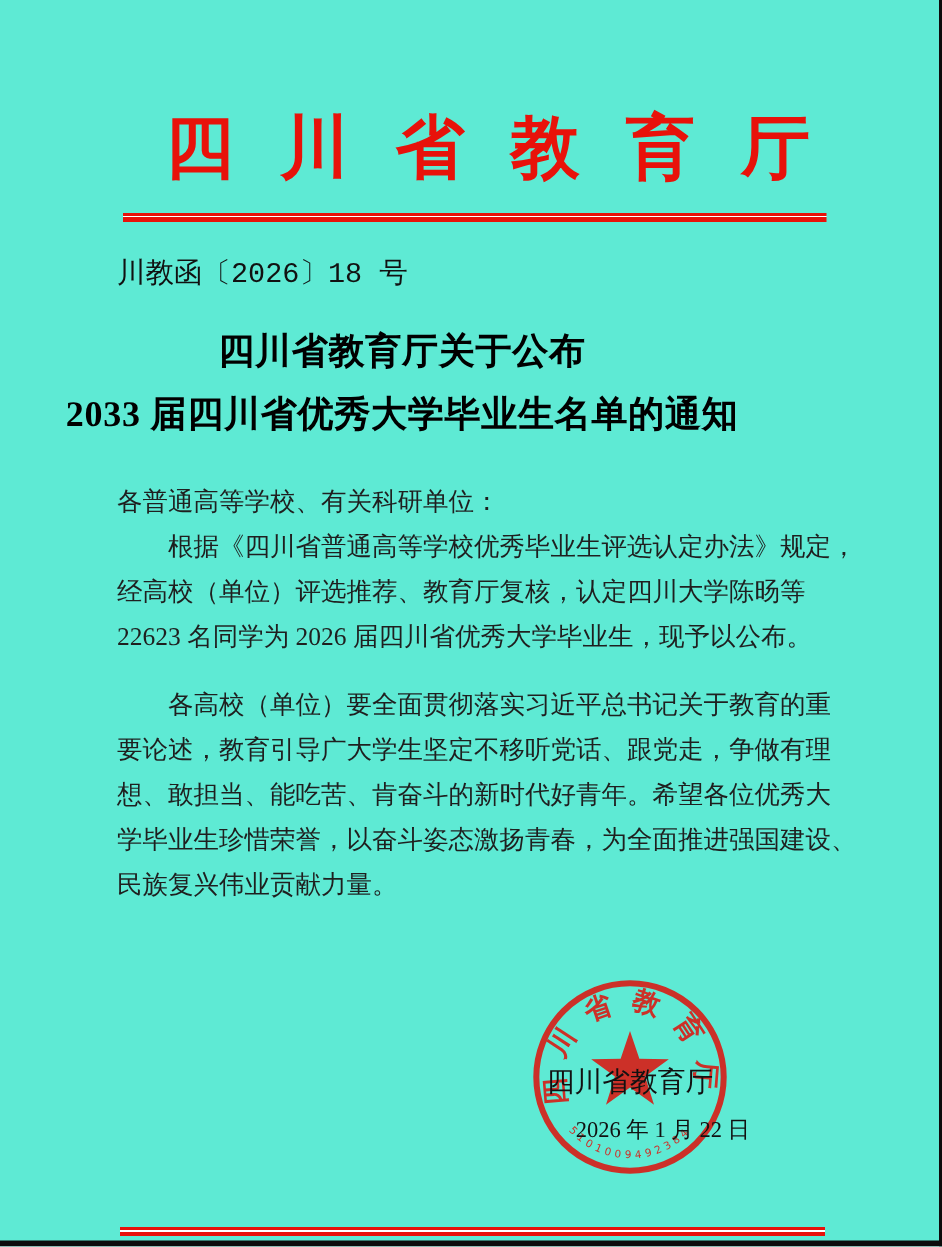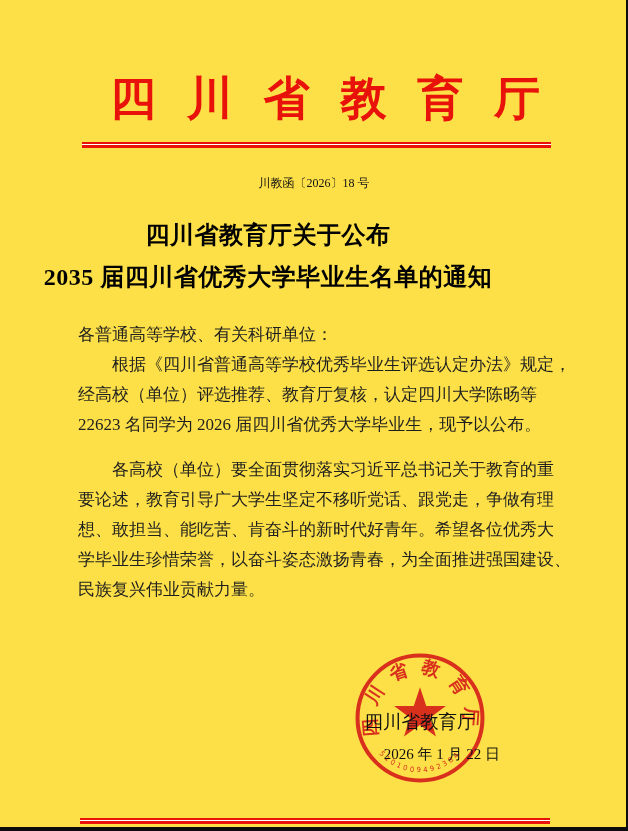--- a/index.html
+++ b/index.html
@@ -1,19 +1,19 @@
 <!DOCTYPE html>
 <html><head>
 <meta charset="utf-8">
 <style>
   html,body{margin:0;padding:0;background:#ffffff;}
   .page{
     position:relative;
     width:628px;height:831px;
-    background:#fde047;
+    background:#5eead4;
     box-sizing:border-box;
     border-right:2px solid #0c0c0c;
     border-bottom:4px solid #0c0c0c;
     overflow:hidden;
     font-family:"Liberation Serif","DejaVu Serif",serif;
     color:#1b1b1b;
   }
   .header-title{
     position:absolute;top:68px;left:110px;width:430px;
     font-size:46px;font-weight:bold;line-height:62px;
@@ -21,21 +21,21 @@
     text-align:justify;
     text-align-last:justify;
     white-space:nowrap;
   }
   .red-rule{
     position:absolute;left:82px;top:142px;width:469px;height:6px;
     background:linear-gradient(to bottom,#e8120a 0,#e8120a 2px,#ffffff 2px,#ffffff 3px,#e8120a 3px,#e8120a 6px);
   }
   .doc-number{
     position:absolute;top:170px;left:78px;width:472px;
-    text-align:center;font-size:12px;line-height:26px;color:#111;
+    text-align:left;font-size:19px;line-height:26px;color:#111;font-family:Liberation Mono, monospace;
   }
   .doc-title{
     position:absolute;left:0;width:536px;text-align:center;
     font-size:24px;font-weight:bold;color:#000;line-height:34px;
     letter-spacing:0.5px;
   }
   .doc-title.line1{top:218px;}
   .doc-title.line2{top:260px;}
   .body-block{
     position:absolute;top:320px;left:78px;width:500px;
@@ -77,21 +77,21 @@
 <div class="page">
 
   <div class="header-title">四 川 省 教 育 厅</div>
 
   <div class="red-rule"></div>
 
   <div class="doc-number">川教函〔2026〕18 号</div>
 
   <div class="doc-title line1">四川省教育厅关于公布</div>
 
-  <div class="doc-title line2">2035 届四川省优秀大学毕业生名单的通知</div>
+  <div class="doc-title line2">2033 届四川省优秀大学毕业生名单的通知</div>
 
   <div class="body-block">
     <div class="salutation">各普通高等学校、有关科研单位：</div>
     <p class="paragraph p1">根据《四川省普通高等学校优秀毕业生评选认定办法》规定，
 经高校（单位）评选推荐、教育厅复核，认定四川大学陈旸等
 22623 名同学为 2026 届四川省优秀大学毕业生，现予以公布。</p>
     <p class="paragraph p2">各高校（单位）要全面贯彻落实习近平总书记关于教育的重
 要论述，教育引导广大学生坚定不移听党话、跟党走，争做有理
 想、敢担当、能吃苦、肯奋斗的新时代好青年。希望各位优秀大
 学毕业生珍惜荣誉，以奋斗姿态激扬青春，为全面推进强国建设、

